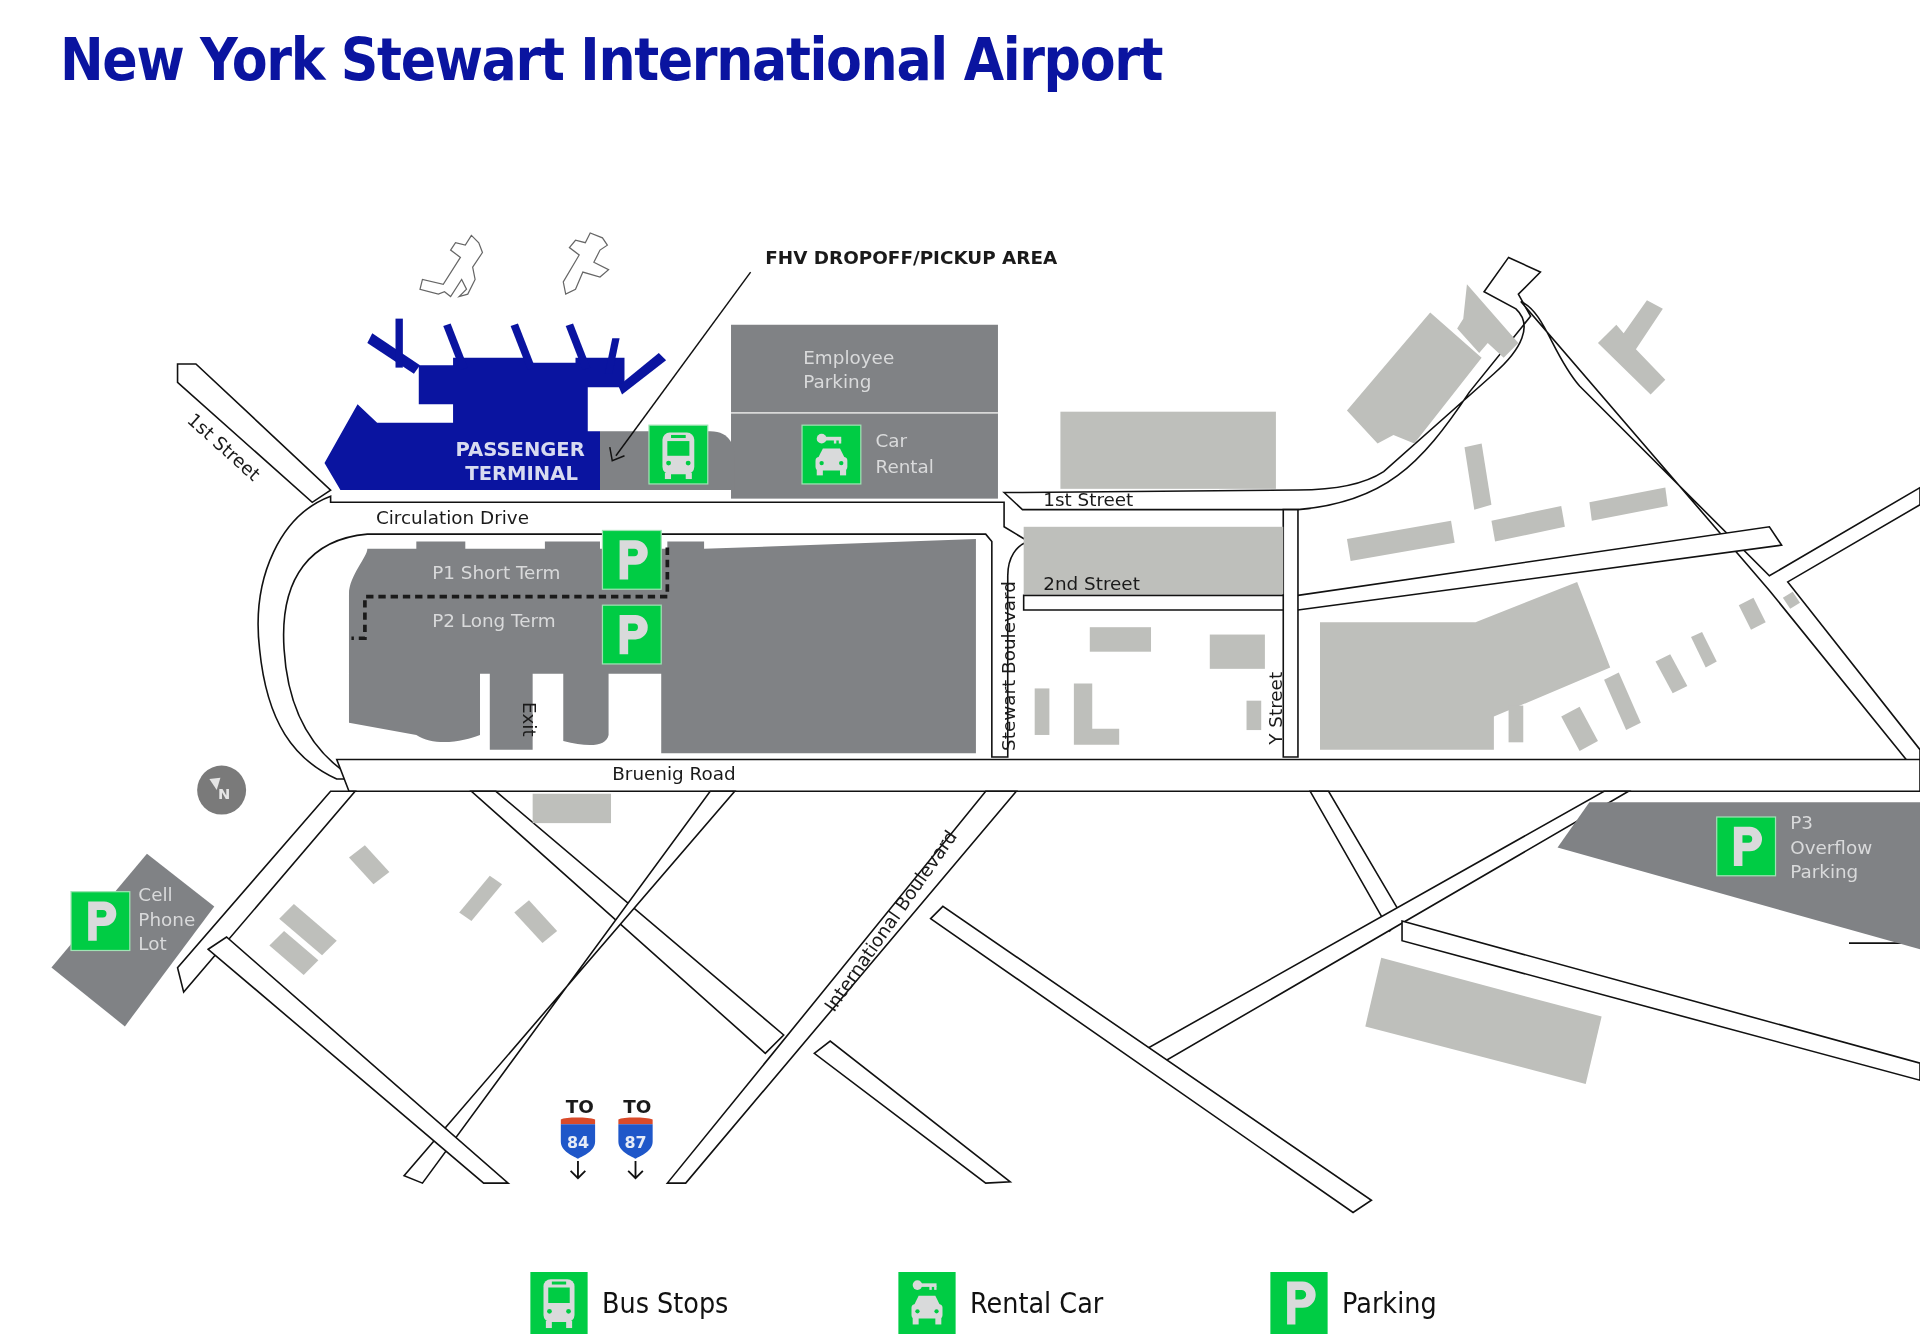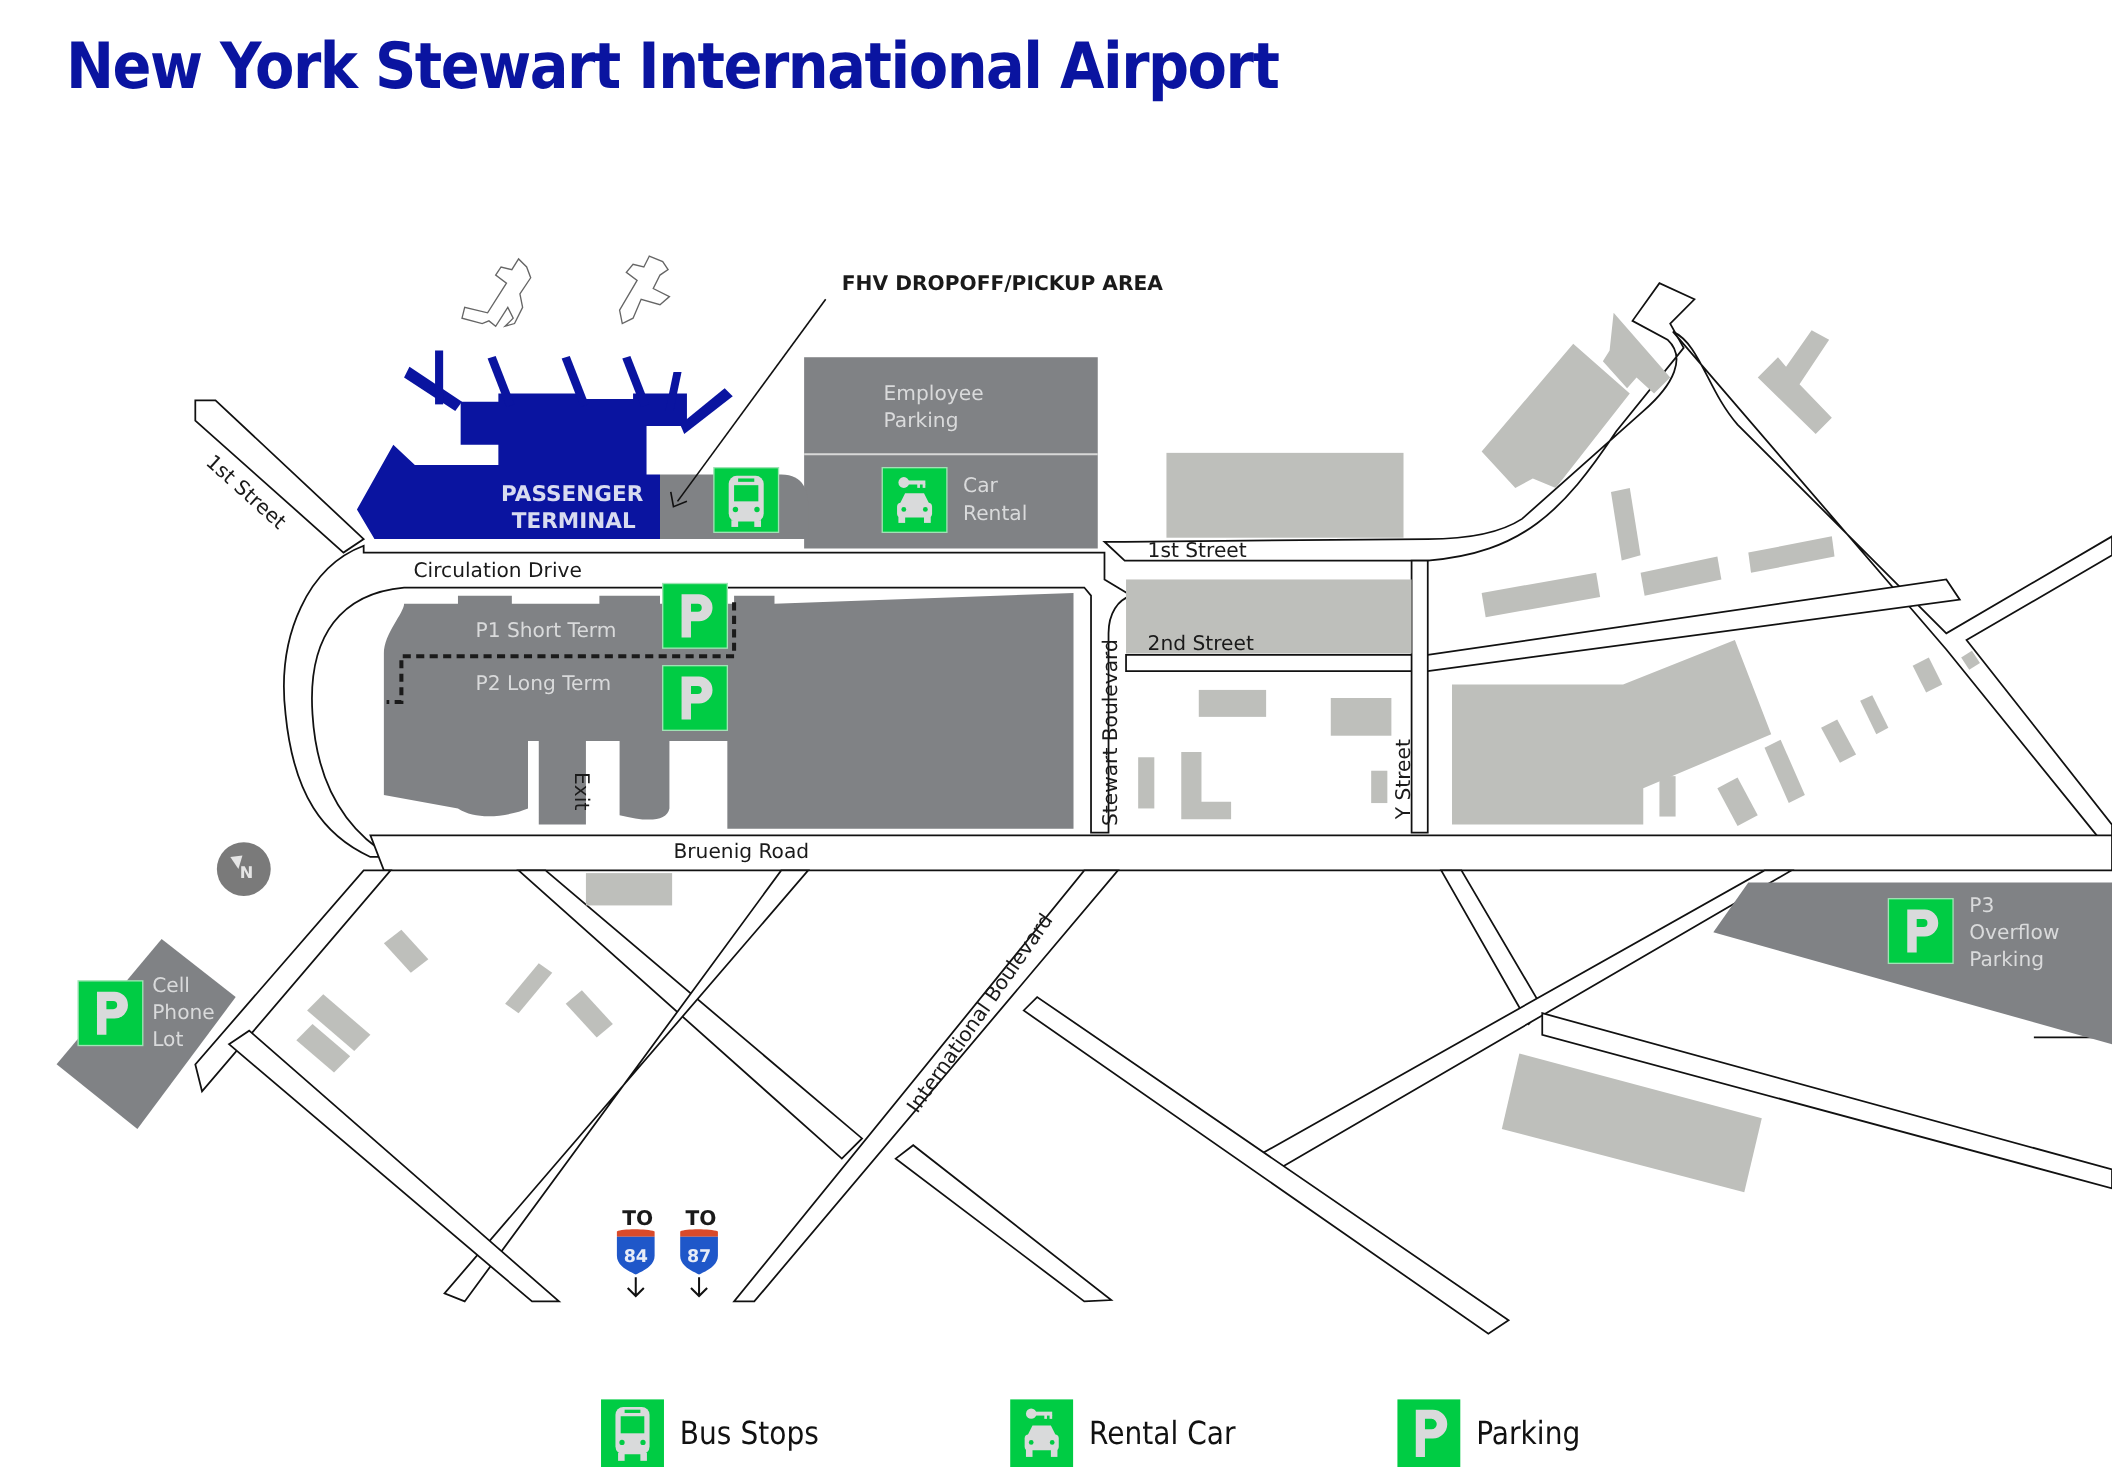--- a/index.html
+++ b/index.html
@@ -210,34 +210,34 @@
   <text class="lbl" x="852" y="413">1st Street</text>
   <text class="lbl" x="852" y="482">2nd Street</text>
   <text class="lbl" font-size="14" transform="translate(829 613) rotate(-90)">Stewart Boulevard</text>
   <text class="lbl" font-size="14" transform="translate(1047 608) rotate(-90)">Y Street</text>
   <text class="lbl" font-size="13" transform="translate(427 573) rotate(90)">Exit</text>
   <text class="lbl" x="500" y="637">Bruenig Road</text>
   <text class="lbl" font-size="14" transform="translate(681 827) rotate(-55)">International Boulevard</text>
 </svg>
 
 <div class="legend">
-  <div class="legend-item" style="left:16px;">
+  <div class="legend-item" style="left:0;">
     <svg class="legend-icon" viewBox="0 0 48 52">
       <rect x="0" y="0" width="48" height="52" fill="#00cc44"></rect>
       <rect x="11" y="6" width="26" height="36" rx="6" fill="#d9dadb"></rect>
       <rect x="15" y="13" width="18" height="13" fill="#00cc44"></rect>
       <rect x="18" y="8" width="12" height="2.5" fill="#00cc44"></rect>
       <circle cx="16" cy="33" r="2" fill="#00cc44"></circle>
       <circle cx="32" cy="33" r="2" fill="#00cc44"></circle>
       <rect x="13" y="41" width="5" height="6" fill="#d9dadb"></rect>
       <rect x="30" y="41" width="5" height="6" fill="#d9dadb"></rect>
     </svg>
     <span class="legend-label">Bus Stops</span>
   </div>
-  <div class="legend-item" style="left:368px;margin-left:20px;">
+  <div class="legend-item" style="left:368px;">
     <svg class="legend-icon" viewBox="0 0 48 52">
       <rect x="0" y="0" width="48" height="52" fill="#00cc44"></rect>
       <circle cx="16" cy="11" r="4" fill="#d9dadb"></circle>
       <rect x="18" y="9.5" width="14" height="3" fill="#d9dadb"></rect>
       <rect x="26" y="12" width="2" height="3" fill="#d9dadb"></rect>
       <rect x="30" y="12" width="2" height="3" fill="#d9dadb"></rect>
       <path d="M13 28 L17 20 H31 L35 28 Z" fill="#d9dadb"></path>
       <rect x="11" y="27" width="26" height="12" rx="3" fill="#d9dadb"></rect>
       <circle cx="16" cy="33" r="1.8" fill="#00cc44"></circle>
       <circle cx="32" cy="33" r="1.8" fill="#00cc44"></circle>

